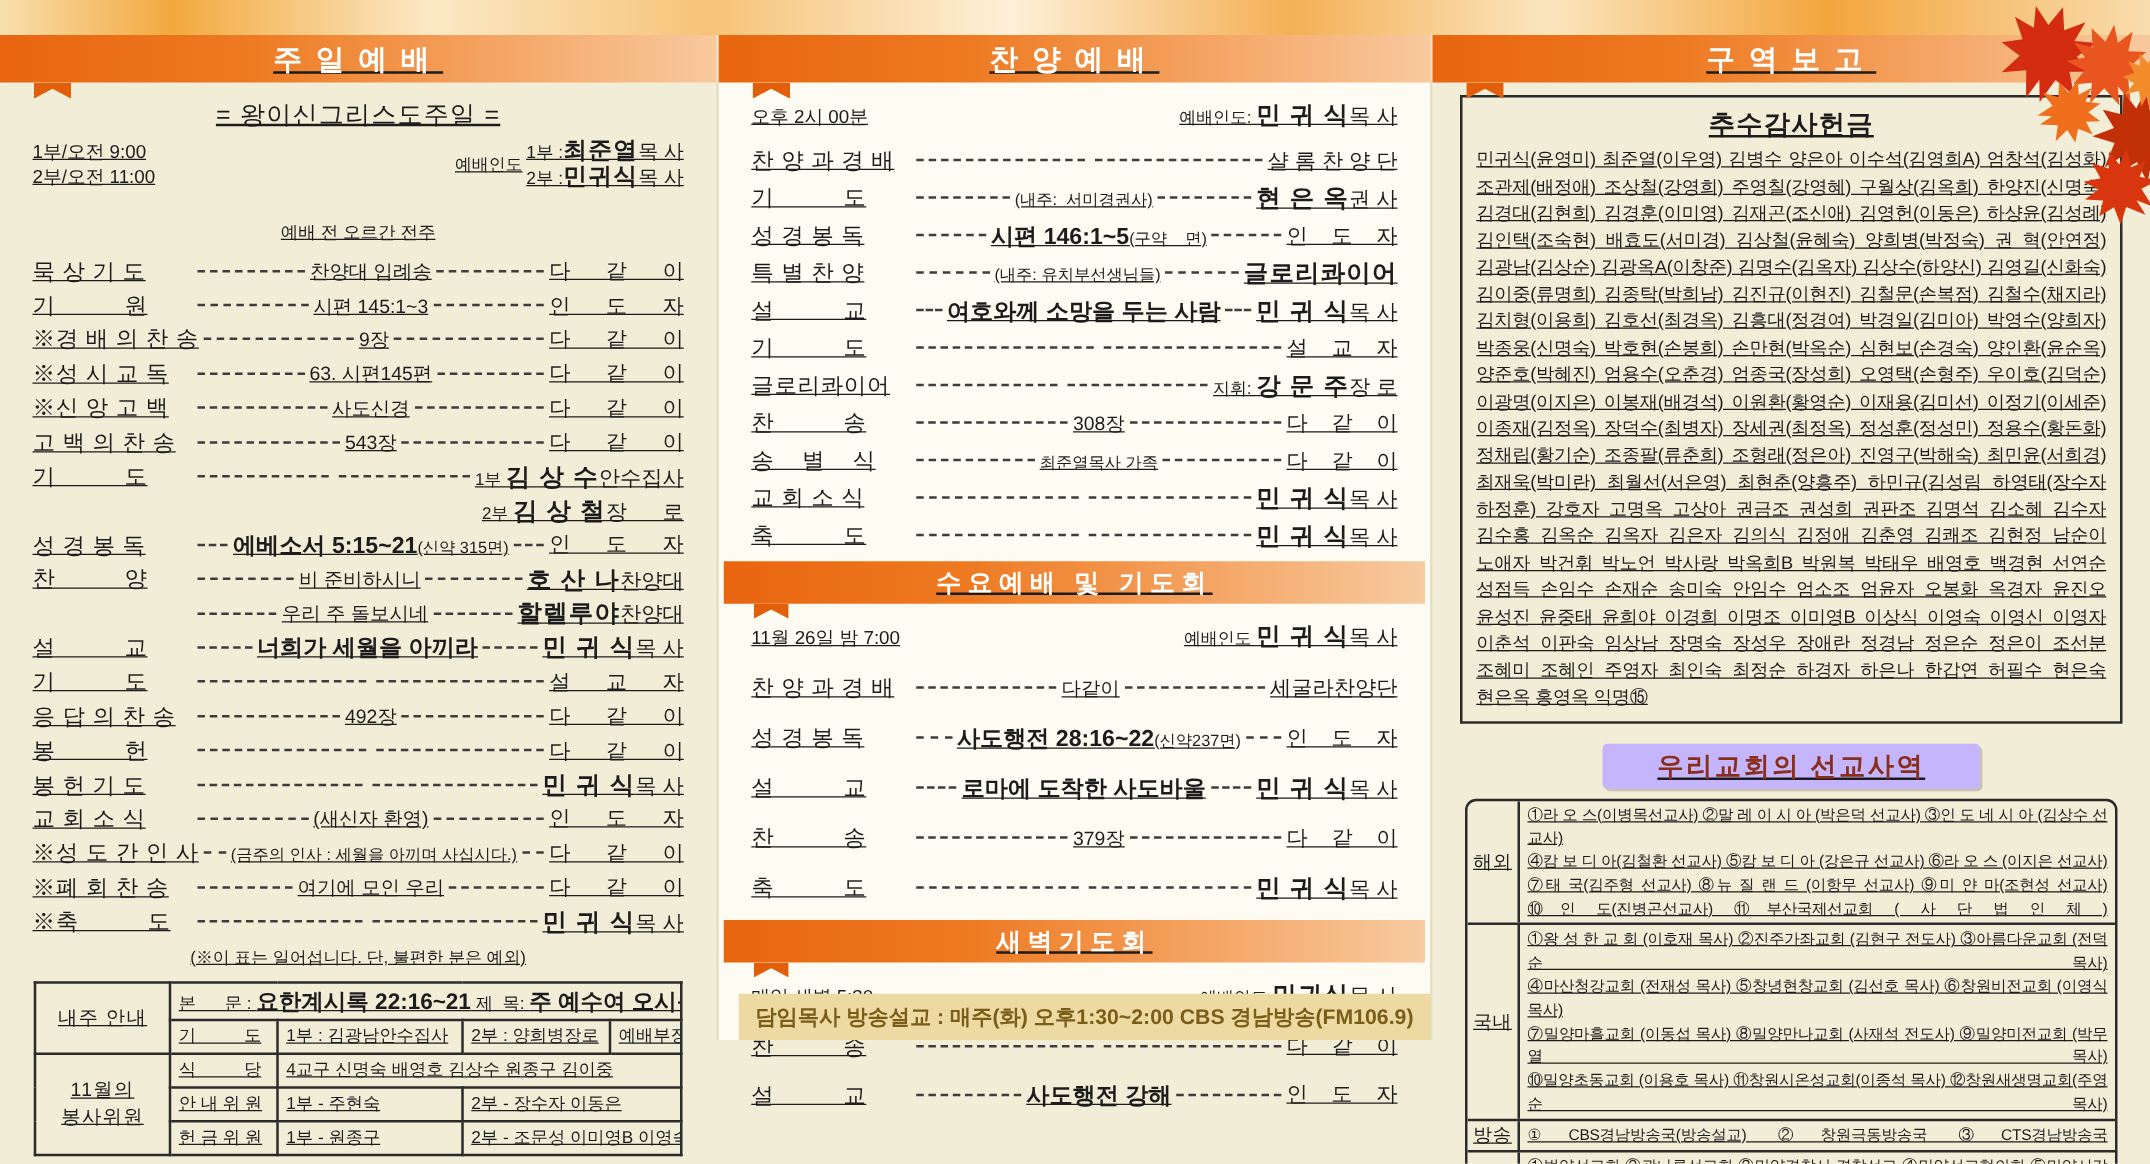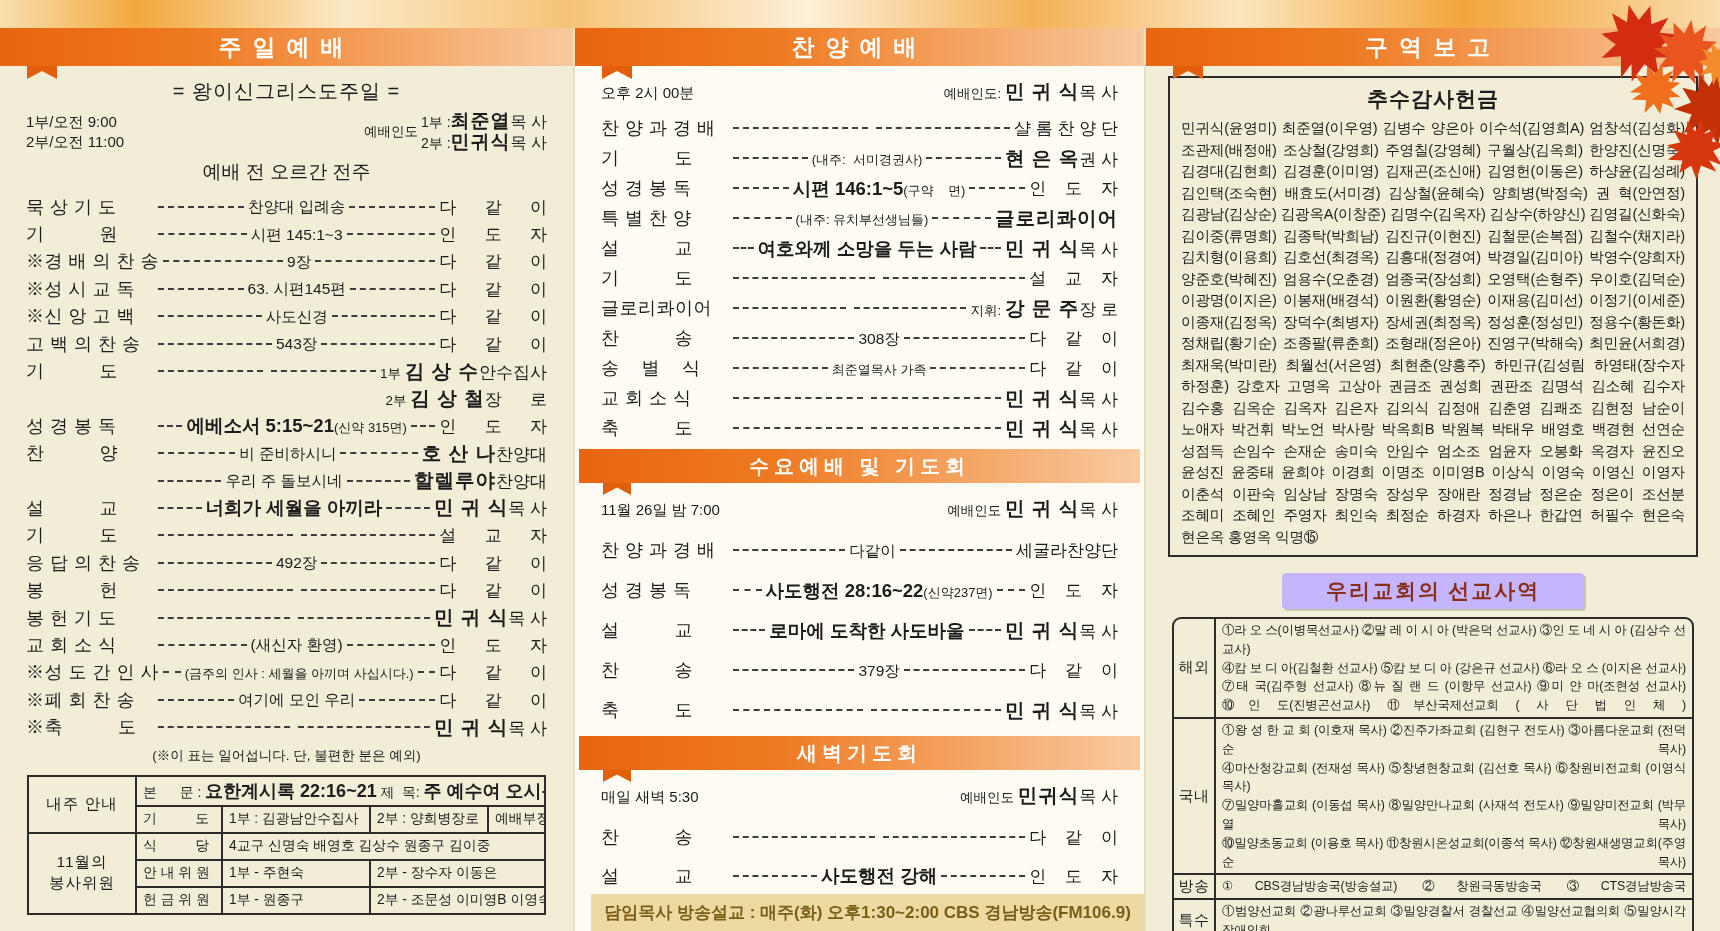--- a/index.html
+++ b/index.html
@@ -5,21 +5,21 @@
   * { margin:0; padding:0; box-sizing:border-box; }
   html,body { width:1720px; height:931px; overflow:hidden; }
   body { font-family:"Liberation Sans", sans-serif; color:#1c1c1c; background:#f2edd7; }
   .page { position:relative; width:1720px; height:931px; overflow:hidden; }
 
   .topstrip { position:absolute; top:0; left:0; right:0; height:28px; z-index:1;
     background:linear-gradient(90deg,#f8dfae 0%,#f2a93e 8%,#fbe9c6 20%,#f6c377 33%,#fdf0d8 47%,#f4b055 60%,#fbe6bf 72%,#f3a53c 85%,#f9ddae 100%); }
   .leaves { position:absolute; top:0; right:0; z-index:6; pointer-events:none; }
 
   .cols { position:absolute; inset:0; display:flex; }
-  .panel { position:relative; width:573px; height:931px; padding-top:28px; }
+  .panel { position:relative; width:573px; height:832px; padding-top:28px;text-decoration:underline; }
   .panel.p2 { background:#fdfbf2; border-left:2px solid #e7ddc0; border-right:2px solid #e7ddc0; }
   .panel.p3 { width:574px; }
 
   .band { position:relative; height:38px; display:flex; align-items:center; justify-content:center;
     background:linear-gradient(90deg,#e9650f 0%,#ee7a22 35%,#f4a361 68%,#f8c99e 100%);
     color:#fff; font-weight:bold; font-size:23px; letter-spacing:11px; z-index:2; }
   .band::after { content:""; position:absolute; left:27px; top:100%; width:30px; height:13px;
     background:#e25e09; clip-path:polygon(0 0,100% 0,100% 100%,50% 38%,0 100%); }
   .subband { position:relative; height:34px; margin:6px 4px 0; display:flex; align-items:center; justify-content:center;
     background:linear-gradient(90deg,#e9650f 0%,#ee7a22 35%,#f4a361 68%,#f8cba1 100%);
@@ -30,21 +30,21 @@
   .content { padding:0 26px; }
   .subtitle { text-align:center; font-size:20px; margin-top:12px; letter-spacing:1px; }
   .headrow { display:flex; justify-content:space-between; align-items:center; margin-top:6px; }
   .times .time-line { font-size:15px; line-height:20px; }
   .leadblock { display:flex; align-items:center; }
   .lead-label { font-size:13.5px; margin-right:3px; }
   .leadline { white-space:pre; line-height:20px; }
   .leadline .pre { font-size:14px; }
   .leadline .nm { font-weight:bold; font-size:19px; letter-spacing:1px; }
   .leadline .suf { font-size:16px; }
-  .prelude { text-align:center; font-size:19px; margin-top:6px; }
+  .prelude { text-align:center; font-size:14px; margin-top:24px; }
 
   .rows { margin-top:8px; }
   .svc-row { display:flex; align-items:center; height:27.4px; }
   .p2 .rows-main .svc-row { height:30px; }
   .p2 .rows-wed  .svc-row { height:40px; }
   .p2 .rows-dawn .svc-row { height:39px; }
   .lab { min-width:128px; font-size:18px; white-space:pre; letter-spacing:0.5px; }
   .dash { flex:1; border-top:2px dashed #3d3d3d; align-self:center; margin:0 4px; min-width:10px; }
   .svc-row[data-variant="noline"] .dash { visibility:hidden; }
   .ctr { white-space:pre; }
@@ -473,20 +473,21 @@
       <div class="offer-box">
         <div class="offer-title">추수감사헌금</div>
         <div class="offer-lines">
             <div class="o-line">민귀식(윤영미) 최준열(이우영) 김병수 양은아 이수석(김영희A) 엄창석(김성화)</div>
             <div class="o-line">조관제(배정애) 조상철(강영희) 주영칠(강영혜) 구월상(김옥희) 한양진(신명숙)</div>
             <div class="o-line">김경대(김현희) 김경훈(이미영) 김재곤(조신애) 김영헌(이동은) 하샹윤(김성례)</div>
             <div class="o-line">김인택(조숙현) 배효도(서미경) 김상철(윤혜숙) 양희병(박정숙) 권 혁(안연정)</div>
             <div class="o-line">김광남(김상순) 김광옥A(이창준) 김명수(김옥자) 김상수(하양신) 김영길(신화숙)</div>
             <div class="o-line">김이중(류명희) 김종탁(박희남) 김진규(이현진) 김철문(손복점) 김철수(채지라)</div>
             <div class="o-line">김치형(이용희) 김호선(최경옥) 김흥대(정경여) 박경일(김미아) 박영수(양희자)</div>
+            <div class="o-line">박종웅(신명숙) 박호현(손봉희) 손만현(박옥순) 심현보(손경숙) 양인환(윤순옥)</div>
             <div class="o-line">양준호(박혜진) 엄용수(오춘경) 엄종국(장성희) 오영택(손형주) 우이호(김덕순)</div>
             <div class="o-line">이광명(이지은) 이봉재(배경석) 이원환(황영순) 이재용(김미선) 이정기(이세준)</div>
             <div class="o-line">이종재(김정옥) 장덕수(최병자) 장세권(최정옥) 정성훈(정성민) 정용수(황돈화)</div>
             <div class="o-line">정채립(황기순) 조종팔(류춘희) 조형래(정은아) 진영구(박해숙) 최민윤(서희경)</div>
             <div class="o-line">최재욱(박미란) 최월선(서은영) 최현춘(양흥주) 하민규(김성림 하영태(장수자</div>
             <div class="o-line">하정훈) 강호자 고명옥 고상아 권금조 권성희 권판조 김명석 김소혜 김수자</div>
             <div class="o-line">김수홍 김옥순 김옥자 김은자 김의식 김정애 김춘영 김쾌조 김현정 남순이</div>
             <div class="o-line">노애자 박건휘 박노언 박사랑 박옥희B 박원복 박태우 배영호 백경현 선연순</div>
             <div class="o-line">성점득 손임수 손재순 송미숙 안임수 엄소조 엄윤자 오봉화 옥경자 윤진오</div>
             <div class="o-line">윤성진 윤중태 윤희야 이경희 이명조 이미영B 이상식 이영숙 이영신 이영자</div>

